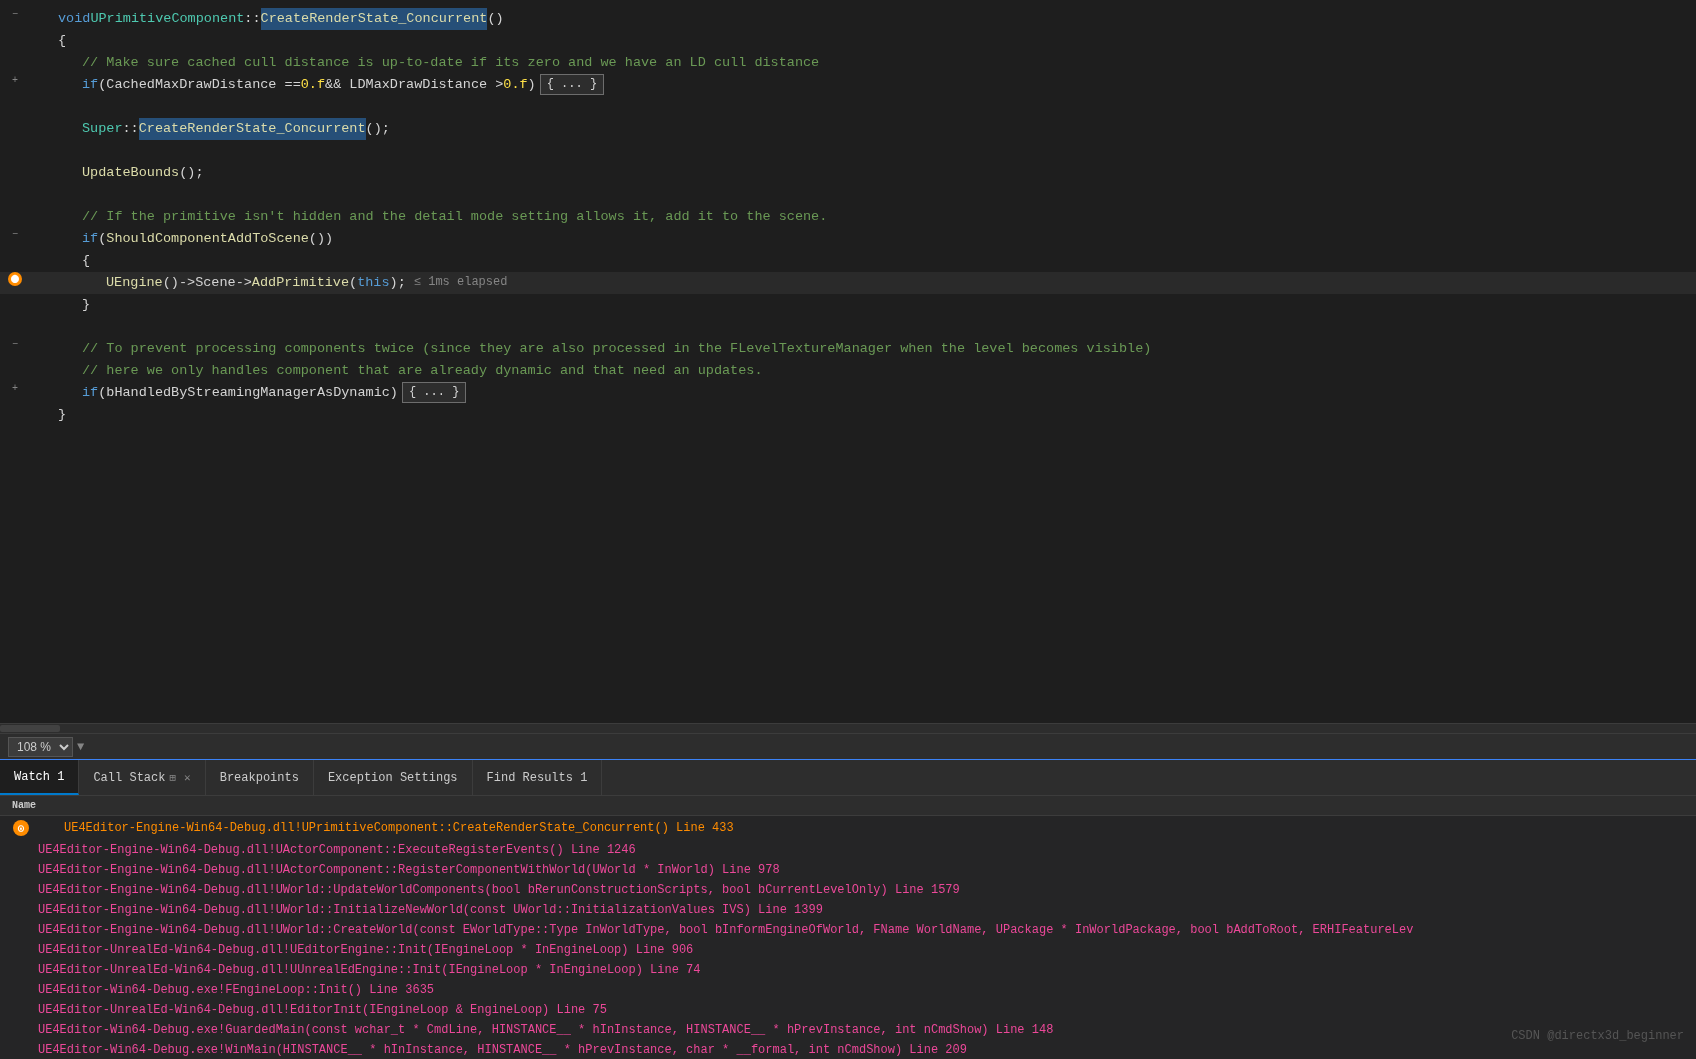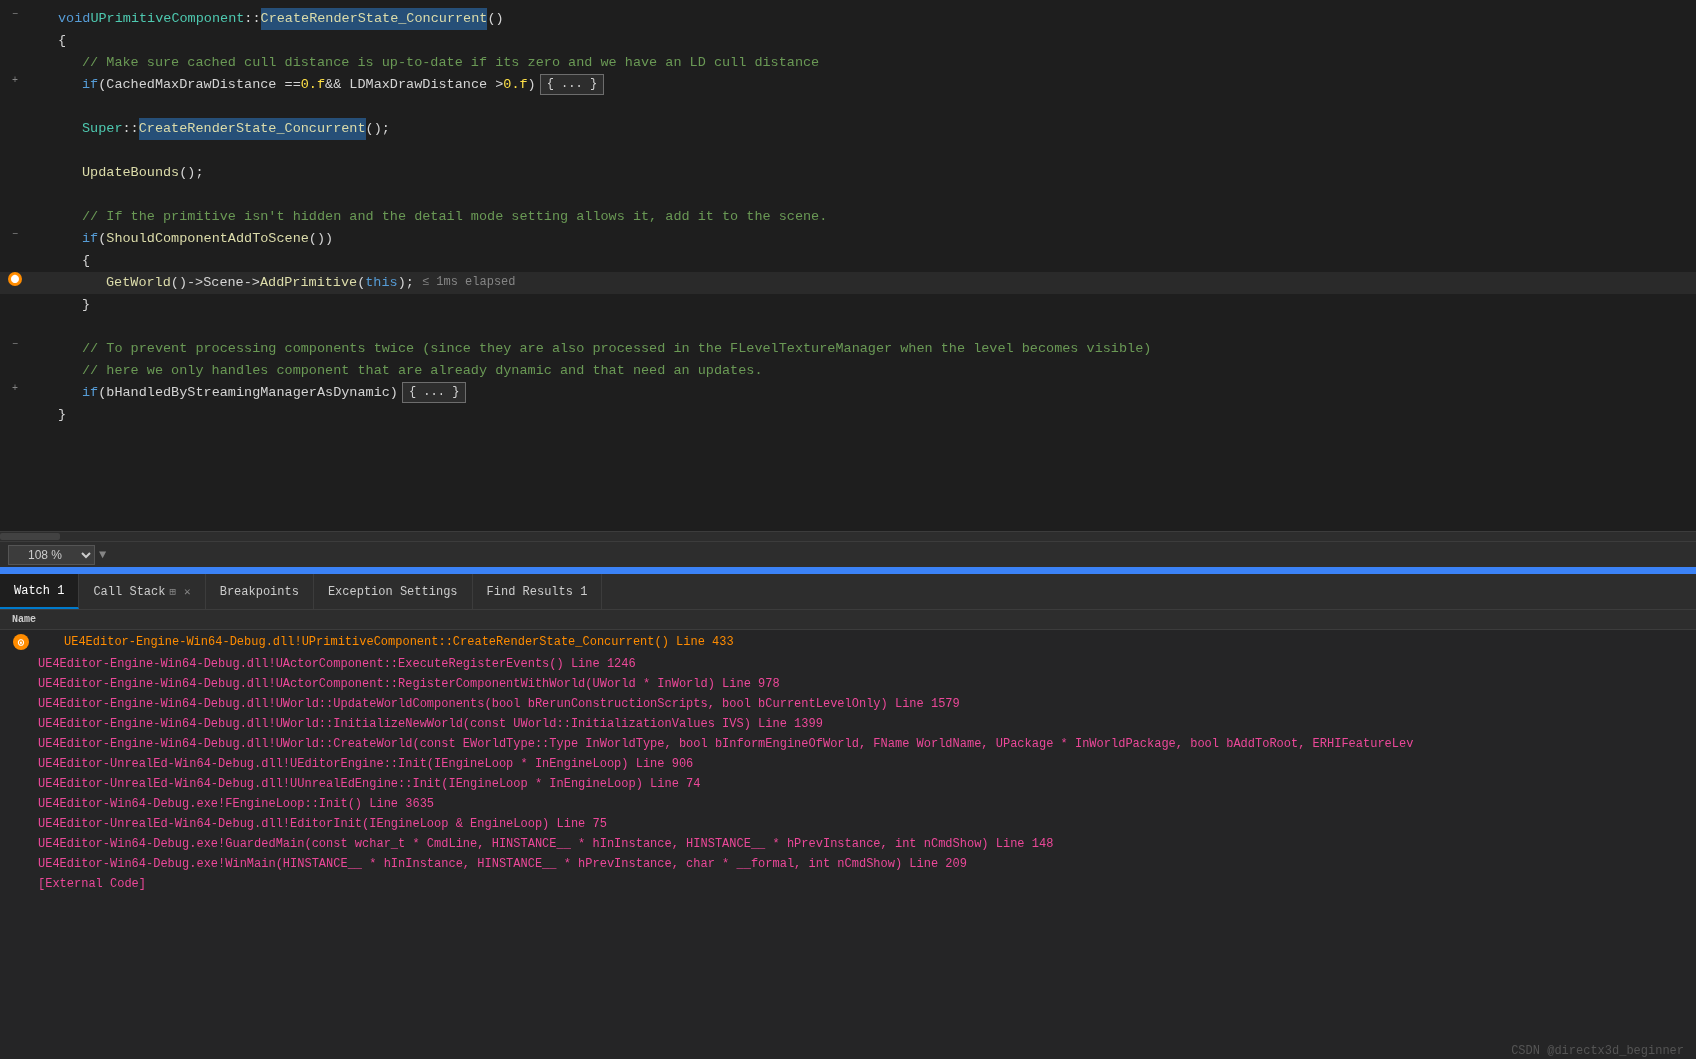--- a/index.html
+++ b/index.html
@@ -102,29 +102,29 @@
       font-size: 12px;
       color: #cccccc;
       gap: 4px;
     }
 
     .zoom-select {
       background: #3c3c3c;
       border: 1px solid #555;
       color: #ccc;
       font-size: 12px;
-      padding: 1px 15px;
+      padding: 1px 4px;
       cursor: pointer;
     }
 
     
     .bottom-panel {
-      height: 492px;
+      height: 300px;
       background: #252526;
-      border-top: 7px solid #3b82f6;
+      border-top: 1px solid #3b82f6;
       display: flex;
       flex-direction: column;
     }
 
     .tab-bar {
       height: 36px;
       background: #2d2d2d;
       display: flex;
       align-items: stretch;
       border-bottom: 1px solid #3c3c3c;
@@ -226,21 +226,21 @@
     }
 
     .stack-item.current .stack-text {
       color: #ff8c00;
       margin-left: 26px;
     }
 
     
     .watermark {
       position: absolute;
-      bottom: 1px;
+      bottom: 16px;
       right: 12px;
       font-size: 12px;
       color: #555555;
     }
 
     
     .stack-list::-webkit-scrollbar {
       width: 8px;
     }
     .stack-list::-webkit-scrollbar-track {
@@ -368,21 +368,21 @@
           <span style="display: inline-block; width: 24px;"></span>
           <span class="op">{</span>
         </div>
       </div>
       <div class="code-line" style="background: rgb(42, 42, 42);">
         <div class="gutter" style="position: relative;">
           <div style="width: 14px; height: 14px; border-radius: 50%; background: rgb(255, 140, 0); display: inline-flex; align-items: center; justify-content: center; font-size: 8px; color: white; flex-shrink: 0;">⬤</div>
         </div>
         <div class="line-content">
           <span style="display: inline-block; width: 48px;"></span>
-          <span class="fn">GetWorld</span>
+          <span class="fn">UEngine</span>
           <span class="op">()-&gt;</span>
           <span class="plain">Scene-&gt;</span>
           <span class="fn">AddPrimitive</span>
           <span class="op">(</span>
           <span class="kw">this</span>
           <span class="op">);</span>
           <span class="dim">≤ 1ms elapsed</span>
         </div>
       </div>
       <div class="code-line">

